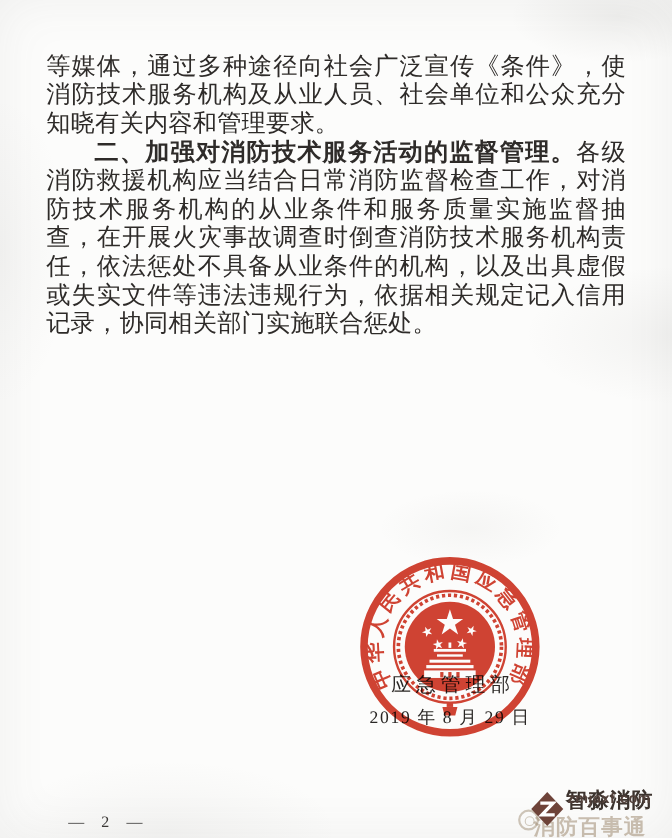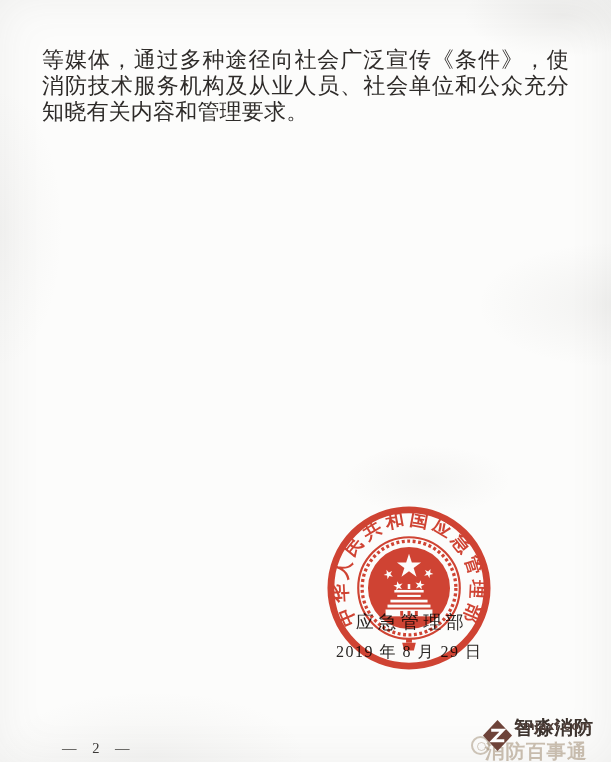--- a/index.html
+++ b/index.html
@@ -87,20 +87,21 @@
     font-family:"Liberation Sans","DejaVu Sans",sans-serif; white-space:nowrap;
   }
 </style>
 </head>
 <body>
 
 <div class="page">
 
   <div class="doc-body">
       <p class="para"><span class="run">等媒体，通过多种途径向社会广泛宣传《条件》，使消防技术服务机构及从业人员、社会单位和公众充分知晓有关内容和管理要求。</span></p>
+      <p class="para indent"><span class="run bold">二、加强对消防技术服务活动的监督管理。</span><span class="run">各级消防救援机构应当结合日常消防监督检查工作，对消防技术服务机构的从业条件和服务质量实施监督抽查，在开展火灾事故调查时倒查消防技术服务机构责任，依法惩处不具备从业条件的机构，以及出具虚假或失实文件等违法违规行为，依据相关规定记入信用记录，协同相关部门实施联合惩处。</span></p>
     </div>
 
   <div class="agency-name">应急管理部</div>
   <div class="issue-date">2019 年 8 月 29 日</div>
 
   <svg class="seal" viewBox="-85 -85 170 170">
     <defs>
       <path id="sealArc" d="M -52.4,36.7 A 64,64 0 1 1 52.4,36.7" fill="none"></path>
       <polygon id="starShape" points="0,-12 2.7,-3.7 11.4,-3.7 4.4,1.4 7.1,9.7 0,4.6 -7.1,9.7 -4.4,1.4 -11.4,-3.7 -2.7,-3.7"></polygon>
     </defs>

